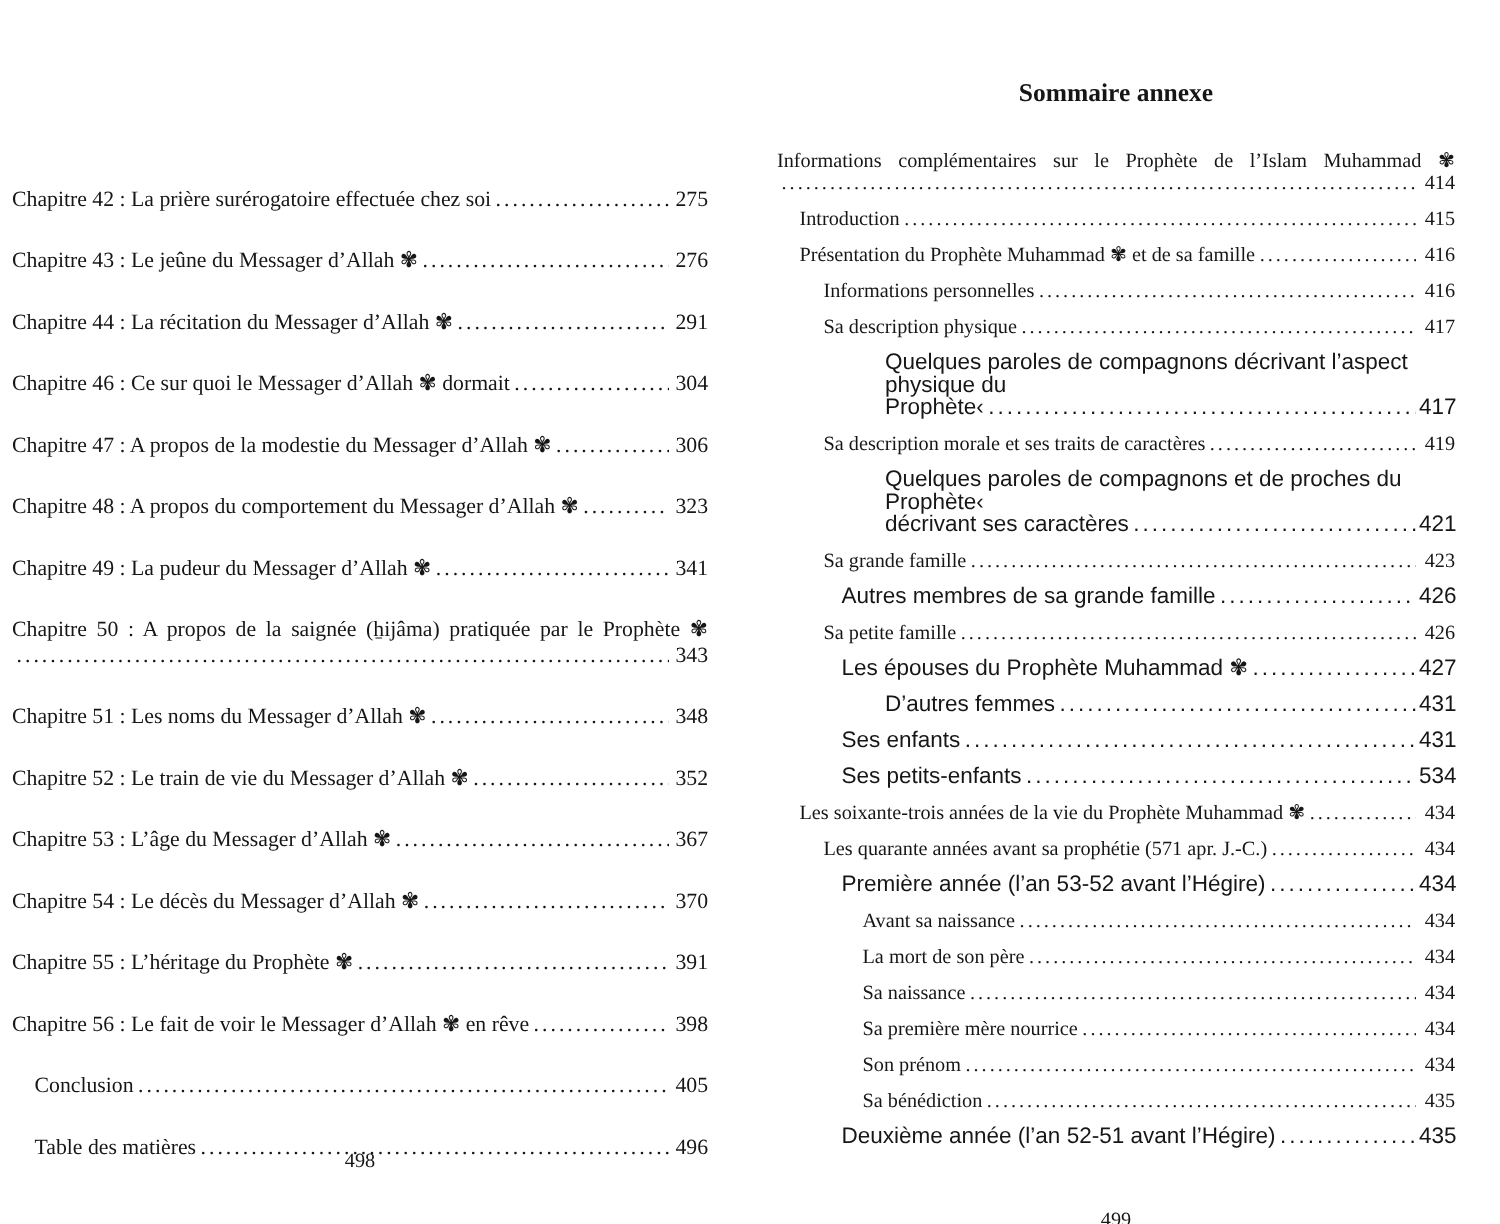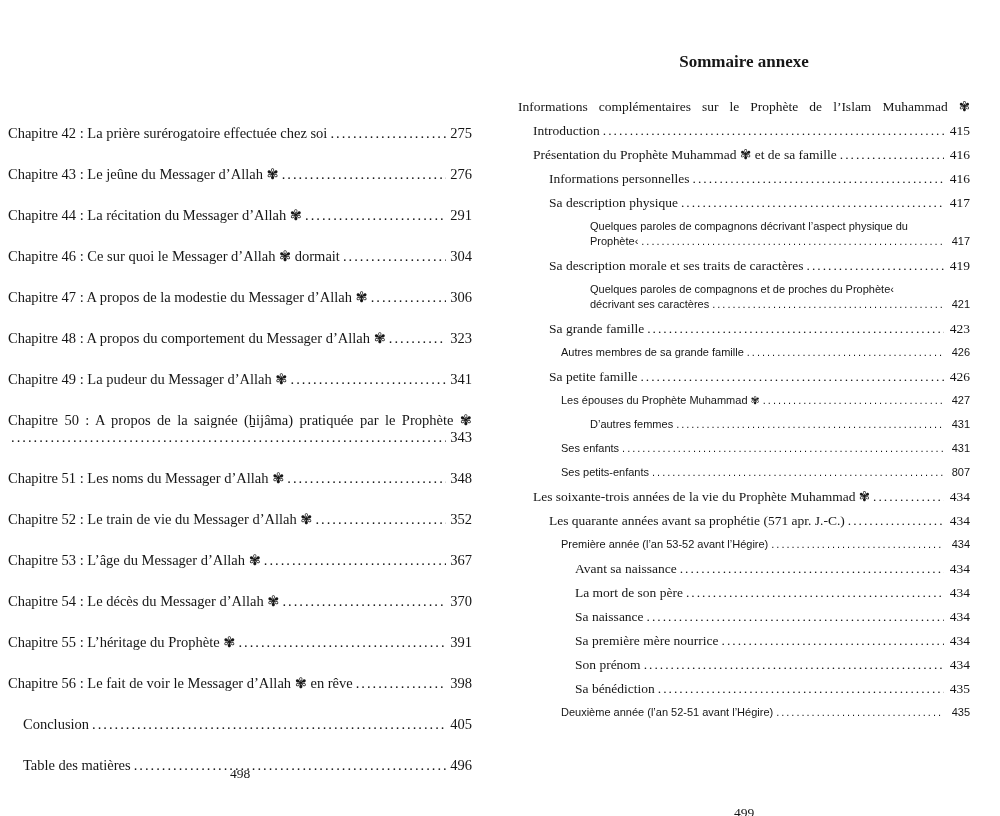--- a/index.html
+++ b/index.html
@@ -12,21 +12,21 @@
   #right-page{left:518px;width:452px;padding-top:30px;}
 
   .page-title{font-size:17px;font-weight:bold;text-align:center;
               line-height:20px;margin:6px 0 27px 0;}
 
   
   .toc-entry{margin-bottom:10px;}
   #left-page .toc-entry{font-size:14.5px;line-height:17px;margin-bottom:10px;margin-top:24px;}
   #right-page .toc-entry{font-size:13.5px;line-height:15px;margin-bottom:9px;}
   .toc-entry.sans{font-family:"Liberation Sans","DejaVu Sans",sans-serif;}
-  #right-page .toc-entry.sans{font-size:11px;}
+  #right-page .toc-entry.sans{font-size:15px;}
 
   .toc-row{display:flex;align-items:baseline;}
   .toc-label{white-space:nowrap;}
   .toc-fill{flex:1 1 auto;overflow:hidden;white-space:nowrap;margin:0 2px 0 3px;}
   .toc-fill::after{content:"..................................................................................................................................................................";letter-spacing:2px;}
   .toc-page{white-space:nowrap;min-width:24px;text-align:right;}
 
   .toc-line1{line-height:inherit;}
   .toc-line1.justify{text-align:justify;text-align-last:justify;}
 
@@ -163,20 +163,25 @@
           </div>
         </div>
       </div>
   </div>
 
   <div class="page" id="right-page">
     <div class="page-title">Sommaire annexe</div>
     <div id="right-entries">
         <div class="toc-entry lvl0 serif wrapped">
           <div class="toc-line1 justify">Informations complémentaires sur le Prophète de l’Islam Muhammad ✾</div>
+          <div class="toc-row">
+            <span class="toc-label"></span>
+            <span class="toc-fill"></span>
+            <span class="toc-page">414</span>
+          </div>
         </div>
         <div class="toc-entry lvl1 serif">
           <div class="toc-row">
             <span class="toc-label">Introduction</span>
             <span class="toc-fill"></span>
             <span class="toc-page">415</span>
           </div>
         </div>
         <div class="toc-entry lvl1 serif">
           <div class="toc-row">
@@ -261,21 +266,21 @@
           <div class="toc-row">
             <span class="toc-label">Ses enfants</span>
             <span class="toc-fill"></span>
             <span class="toc-page">431</span>
           </div>
         </div>
         <div class="toc-entry lvl3 sans">
           <div class="toc-row">
             <span class="toc-label">Ses petits-enfants</span>
             <span class="toc-fill"></span>
-            <span class="toc-page">807</span>
+            <span class="toc-page">534</span>
           </div>
         </div>
         <div class="toc-entry lvl1 serif">
           <div class="toc-row">
             <span class="toc-label">Les soixante-trois années de la vie du Prophète Muhammad ✾</span>
             <span class="toc-fill"></span>
             <span class="toc-page">434</span>
           </div>
         </div>
         <div class="toc-entry lvl2 serif">

